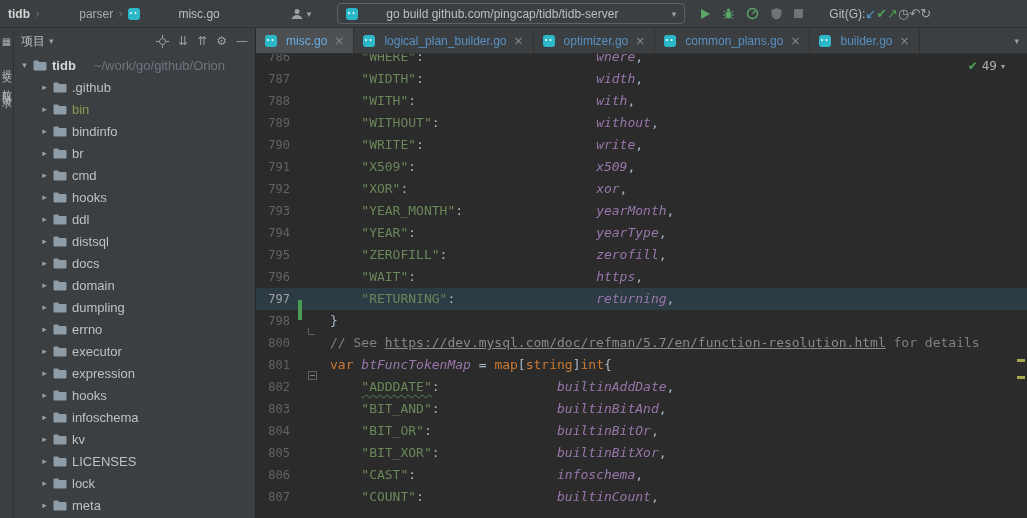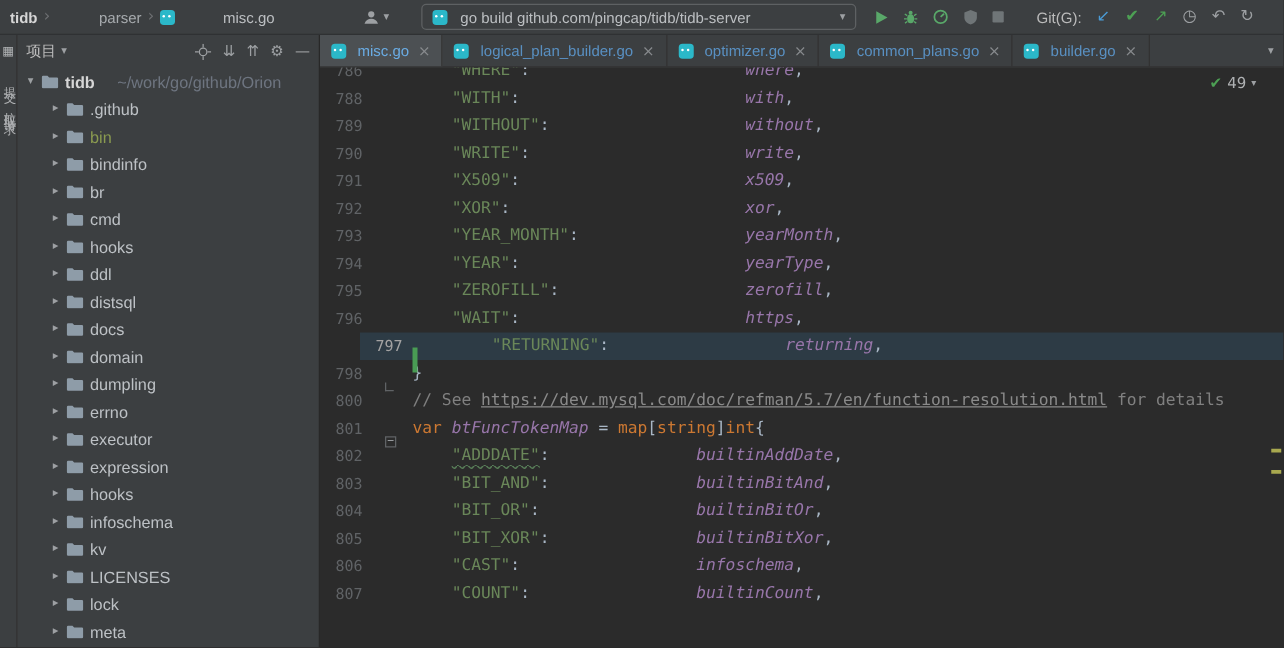--- a/index.html
+++ b/index.html
@@ -14,26 +14,26 @@
   .crumb-sep { color:#6e7072; margin:0 5px; font-size:13px; }
   .crumb { color:#a7abae;margin-left:34px; }
   .crumb:last-child { color:#bcbfc2; }
   .breadcrumb { display:flex; align-items:center; }
   .go-icon { display:inline-block; width:12px; height:12px; border-radius:3px;
              background:#2BB8C9; position:relative; flex:none; margin-right:4px; }
   .go-icon::after { content:""; position:absolute; left:2px; top:4px; width:2px; height:2px;
                     border-radius:50%; background:#fff; box-shadow:4.5px 0 0 #fff; }
   .cwm { display:flex; align-items:center; margin-left:70px; gap:3px; }
   .caret { color:#9da0a3; font-size:9px; }
-  .runcombo { display:flex; align-items:center; gap:6px; height:21px; margin-left:26px;
+  .runcombo { display:flex; align-items:center; gap:24px; height:21px; margin-left:26px;
               padding:0 8px; width:348px; border:1px solid #5e6163; border-radius:4px; }
   .runcombo .label { color:#bcbfc2; white-space:nowrap; overflow:hidden; flex:1; }
   .run-icons { display:flex; align-items:center; gap:11px; margin-left:14px; }
   .stop-sq { width:9px; height:9px; background:#6f7577; border-radius:1px; display:inline-block; }
-  .git-group { display:flex; align-items:center; gap:12px; margin-left:26px; white-space:nowrap; }
+  .git-group { display:flex; align-items:center; margin-left:26px; white-space:nowrap; }
   .git-label { color:#bbbbbb; }
   .gi { font-size:13px; }
   .gi.blue { color:#4B9BD5; } .gi.green { color:#4DA054; } .gi.gray { color:#9da0a3; }
 
   
   .main { display:flex; height:490px; }
 
   .stripe { width:14px; background:#3c3f41; border-right:1px solid #323232;
             display:flex; flex-direction:column; align-items:center; flex:none; }
   .stripe-icon { color:#afb1b3; font-size:10px; margin-top:8px; }
@@ -68,21 +68,21 @@
   .tab.active { background:#4c5053; color:#6aace4; }
   .tab-label { white-space:nowrap; }
   .tab-close { color:#878a8d; font-size:12px; margin-left:2px; }
   .tab-more { margin-left:auto; align-self:center; padding:0 8px; color:#9da0a3; font-size:9px;
               font-family:"DejaVu Sans",sans-serif; }
 
   .code { position:relative; flex:1; overflow:hidden;
           font-family:"DejaVu Sans Mono",monospace; font-size:13px; }
   .lines { margin-top:-8px; }
   .line { display:flex; height:22px; line-height:22px; white-space:pre;align-items:center; }
-  .line.current { background:#2d3b45;margin-left:32px; }
+  .line.current { background:#2d3b45; }
   .ln { width:40px; flex:none; text-align:right; padding-right:6px; color:#606366; font-size:12px; }
   .line.current .ln { color:#a4a3a3; }
   .strip { width:26px; flex:none; position:relative; }
   .changebar { position:absolute; left:2px; top:1px; width:4px; height:20px; background:#499C54; }
   .fold-open { position:absolute; right:5px; top:6px; width:9px; height:9px; border:1px solid #606366;
                color:#9da0a3; font-style:normal; font-size:9px; line-height:7px; text-align:center; }
   .fold-end { position:absolute; right:7px; top:7px; width:7px; height:7px;
               border-left:1px solid #606366; border-bottom:1px solid #606366; }
   .codetext { padding-left:8px; }
 
@@ -412,20 +412,21 @@
             <span class="tab-label">builder.go</span>
             <span class="tab-close uicon">×</span>
           </div>
         </div>
       <span class="tab-more">▾</span>
     </div>
 
     <div class="code">
       <div class="lines">
           <div class="line"><span class="ln">786</span><span class="strip"></span><span class="codetext"><span class="p">    </span><span class="s">"WHERE"</span><span class="p">:                      </span><span class="v">where</span><span class="p">,</span></span></div>
+          <div class="line"><span class="ln">787</span><span class="strip"></span><span class="codetext"><span class="p">    </span><span class="s">"WIDTH"</span><span class="p">:                      </span><span class="v">width</span><span class="p">,</span></span></div>
           <div class="line"><span class="ln">788</span><span class="strip"></span><span class="codetext"><span class="p">    </span><span class="s">"WITH"</span><span class="p">:                       </span><span class="v">with</span><span class="p">,</span></span></div>
           <div class="line"><span class="ln">789</span><span class="strip"></span><span class="codetext"><span class="p">    </span><span class="s">"WITHOUT"</span><span class="p">:                    </span><span class="v">without</span><span class="p">,</span></span></div>
           <div class="line"><span class="ln">790</span><span class="strip"></span><span class="codetext"><span class="p">    </span><span class="s">"WRITE"</span><span class="p">:                      </span><span class="v">write</span><span class="p">,</span></span></div>
           <div class="line"><span class="ln">791</span><span class="strip"></span><span class="codetext"><span class="p">    </span><span class="s">"X509"</span><span class="p">:                       </span><span class="v">x509</span><span class="p">,</span></span></div>
           <div class="line"><span class="ln">792</span><span class="strip"></span><span class="codetext"><span class="p">    </span><span class="s">"XOR"</span><span class="p">:                        </span><span class="v">xor</span><span class="p">,</span></span></div>
           <div class="line"><span class="ln">793</span><span class="strip"></span><span class="codetext"><span class="p">    </span><span class="s">"YEAR_MONTH"</span><span class="p">:                 </span><span class="v">yearMonth</span><span class="p">,</span></span></div>
           <div class="line"><span class="ln">794</span><span class="strip"></span><span class="codetext"><span class="p">    </span><span class="s">"YEAR"</span><span class="p">:                       </span><span class="v">yearType</span><span class="p">,</span></span></div>
           <div class="line"><span class="ln">795</span><span class="strip"></span><span class="codetext"><span class="p">    </span><span class="s">"ZEROFILL"</span><span class="p">:                   </span><span class="v">zerofill</span><span class="p">,</span></span></div>
           <div class="line"><span class="ln">796</span><span class="strip"></span><span class="codetext"><span class="p">    </span><span class="s">"WAIT"</span><span class="p">:                       </span><span class="v">https</span><span class="p">,</span></span></div>
           <div class="line current"><span class="ln">797</span><span class="strip"><i class="changebar"></i></span><span class="codetext"><span class="p">    </span><span class="s">"RETURNING"</span><span class="p">:                  </span><span class="v">returning</span><span class="p">,</span></span></div>

